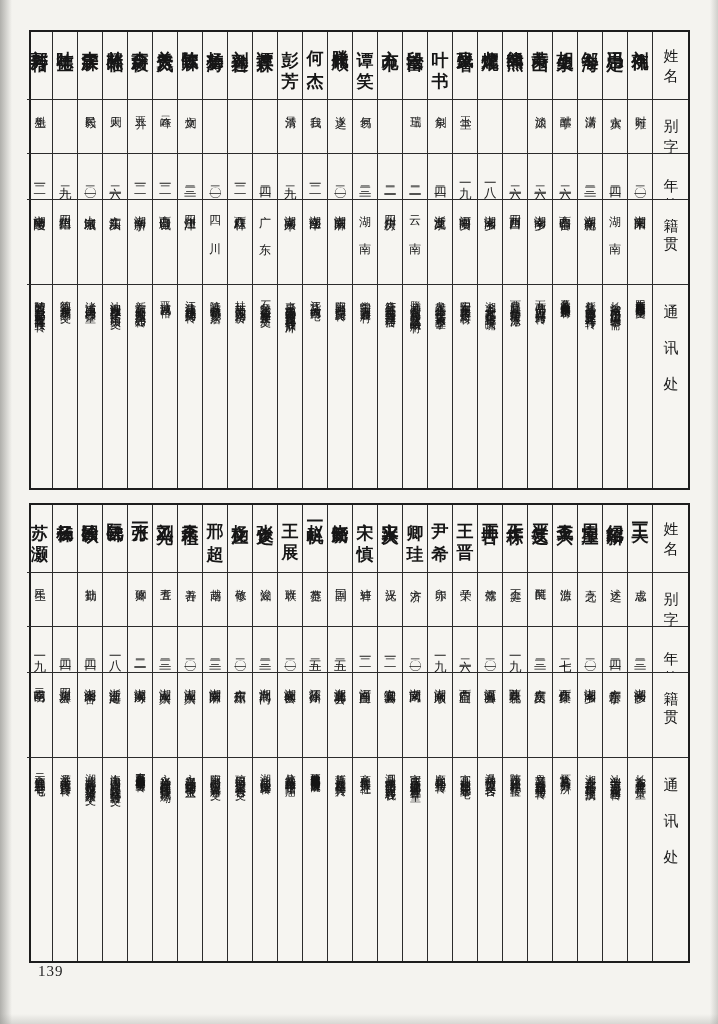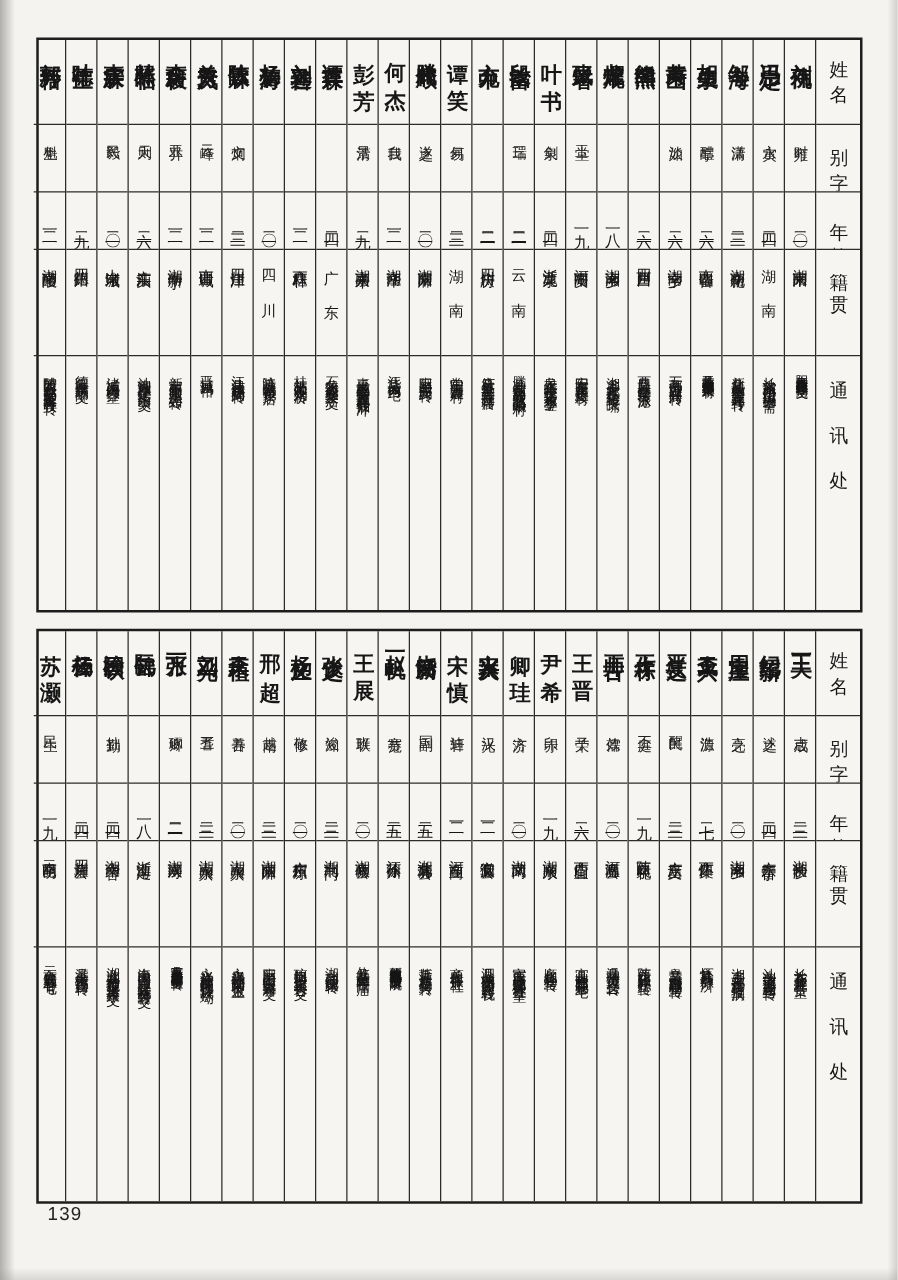--- a/index.html
+++ b/index.html
@@ -49,21 +49,21 @@
   .r2 .vtext{font-size:12.5px;}
   .r3 .vtext{font-size:12px;}
   .r4 .vtext{font-size:11px;letter-spacing:1.5px;}
   .r4 .vtext.long{font-size:10px;letter-spacing:0.5px;}
 
   .header-col .vtext{font-size:15px;font-weight:normal;letter-spacing:2px;}
   .header-col .r0 .vtext{font-weight:normal;font-size:15px;}
 
   .page-number{
     position:absolute;left:38px;top:963px;font-size:15px;color:#222;
-    font-family:Liberation Sans, sans-serif;letter-spacing:1px;
+    font-family:Liberation Serif, serif;letter-spacing:1px;
   }
 </style>
 </head>
 <body>
 
 <div class="edge-left"></div>
 <div class="edge-right"></div>
 <div class="edge-bottom"></div>
 
 <div class="tables" id="tables">

